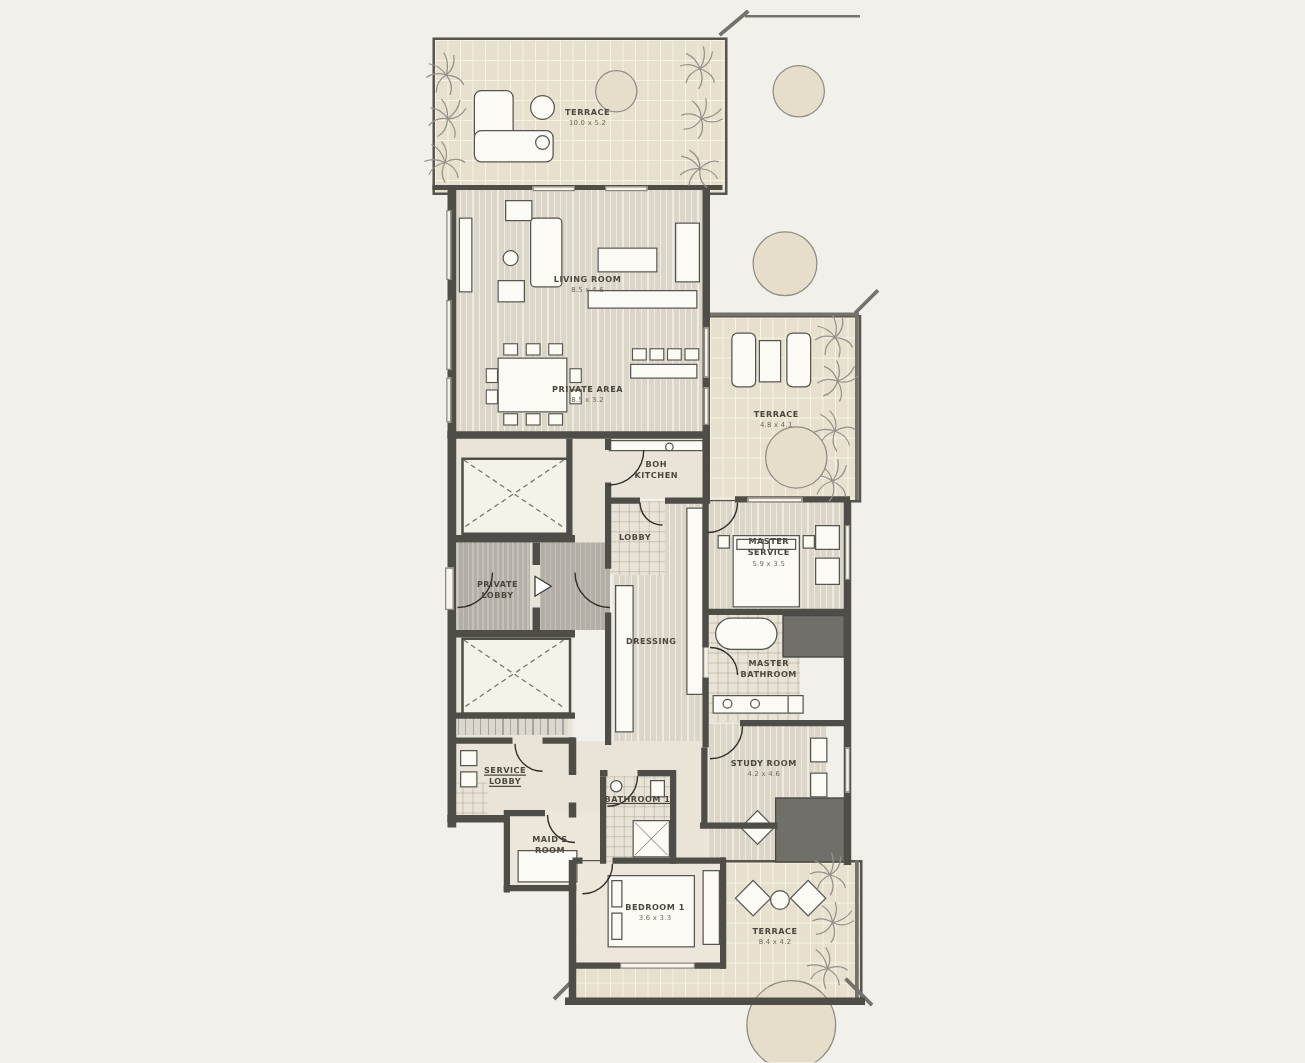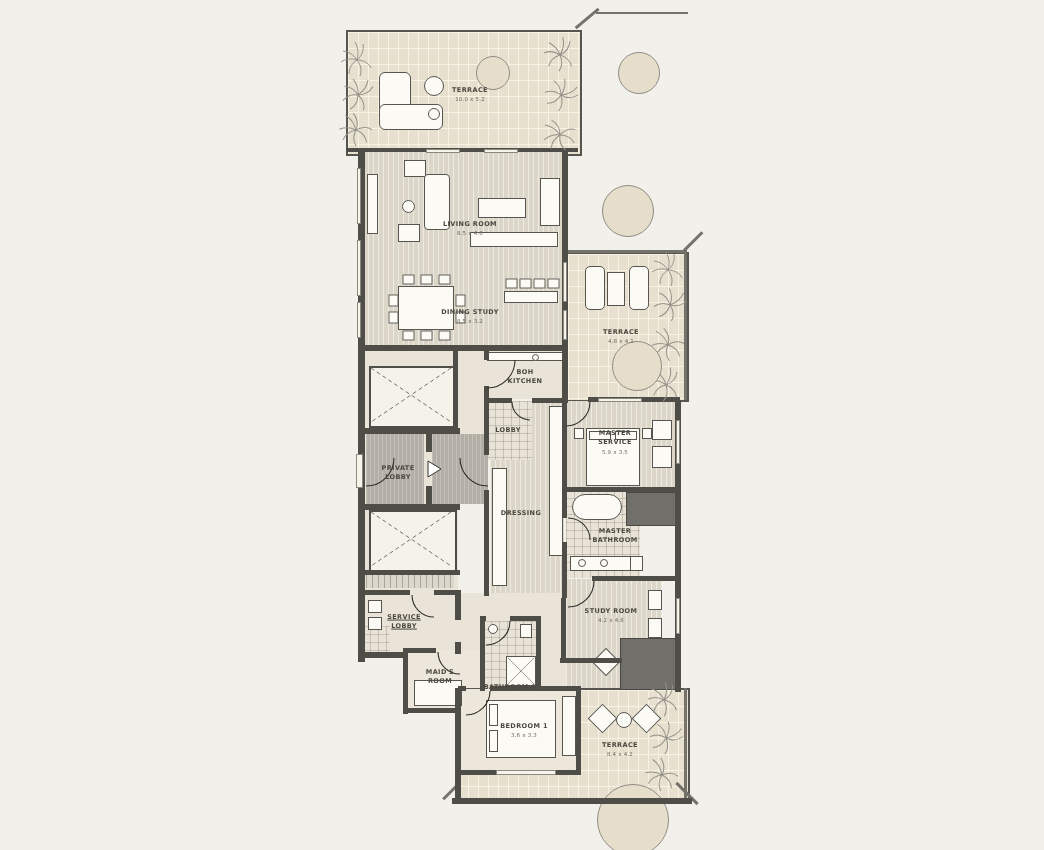--- a/index.html
+++ b/index.html
@@ -264,21 +264,21 @@
 
   <div class="rlabel" style="left:470px;top:95px;">
     <span>TERRACE</span>
     <span class="dim">10.0 x 5.2</span>
   </div>
   <div class="rlabel" style="left:470px;top:229px;">
     <span>LIVING ROOM</span>
     <span class="dim">8.5 x 4.6</span>
   </div>
   <div class="rlabel" style="left:470px;top:317px;">
-    <span>DINING STUDY</span>
+    <span>PRIVATE AREA</span>
     <span class="dim">8.5 x 3.2</span>
   </div>
   <div class="rlabel" style="left:621px;top:337px;">
     <span>TERRACE</span>
     <span class="dim">4.8 x 4.1</span>
   </div>
   <div class="rlabel wrap" style="left:525px;top:377px;width:42px;">
     <span>BOH KITCHEN</span>
   </div>
   <div class="rlabel" style="left:508px;top:431px;">
@@ -300,21 +300,21 @@
   <div class="rlabel" style="left:611px;top:616px;">
     <span>STUDY ROOM</span>
     <span class="dim">4.2 x 4.6</span>
   </div>
   <div class="rlabel wrap" style="left:404px;top:622px;width:46px;text-decoration:underline;">
     <span>SERVICE LOBBY</span>
   </div>
   <div class="rlabel wrap" style="left:440px;top:677px;width:38px;">
     <span>MAID'S ROOM</span>
   </div>
-  <div class="rlabel wrap" style="left:510px;top:688px;width:54px;">
+  <div class="rlabel wrap" style="left:510px;top:640px;width:54px;text-decoration:underline;">
     <span>BATHROOM 1</span>
   </div>
   <div class="rlabel" style="left:524px;top:731px;">
     <span>BEDROOM 1</span>
     <span class="dim">3.6 x 3.3</span>
   </div>
   <div class="rlabel" style="left:620px;top:750px;">
     <span>TERRACE</span>
     <span class="dim">8.4 x 4.2</span>
   </div>

